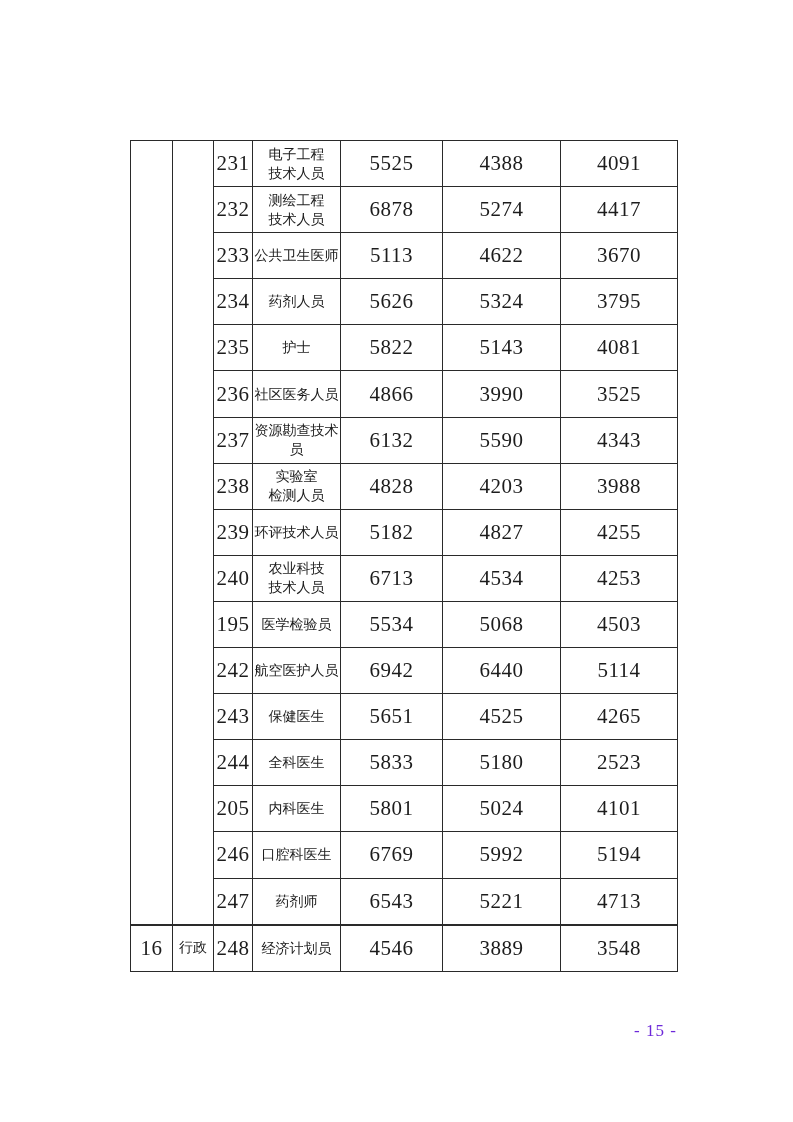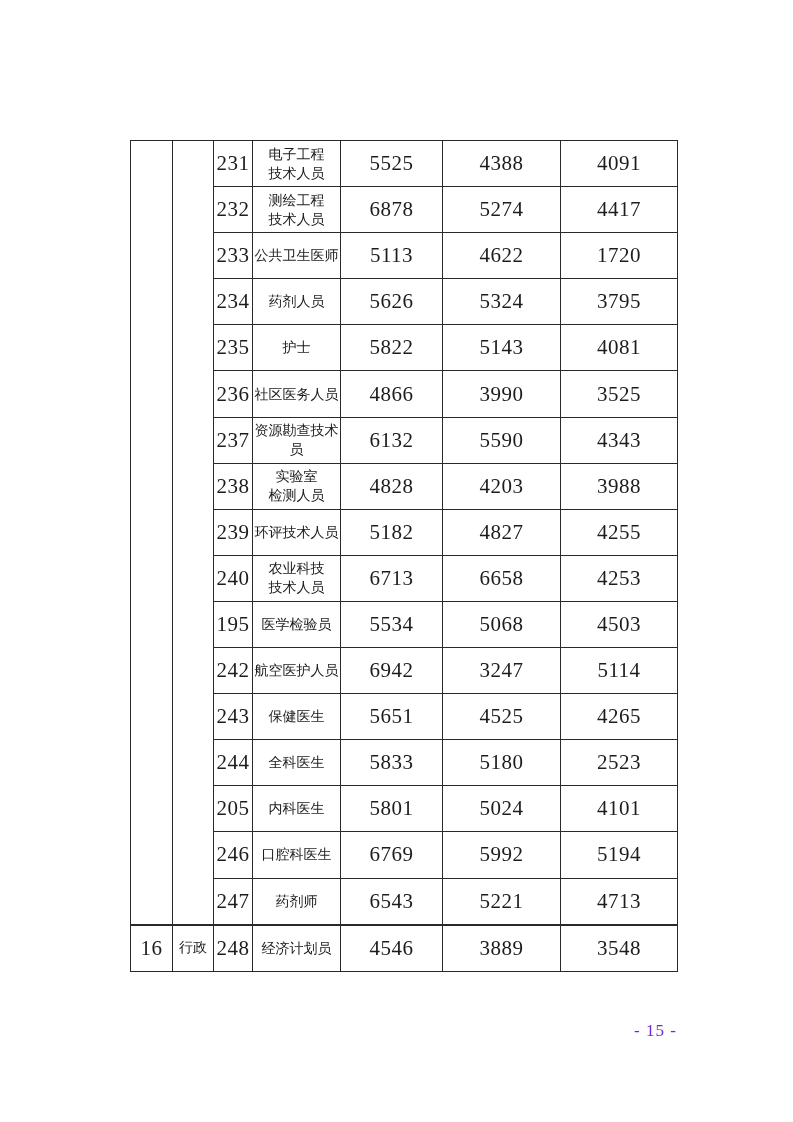--- a/index.html
+++ b/index.html
@@ -92,21 +92,21 @@
 技术人员</td>
           <td class="num">6878</td>
           <td class="num">5274</td>
           <td class="num">4417</td>
         </tr>
         <tr>
           <td class="num">233</td>
           <td class="cjk occ">公共卫生医师</td>
           <td class="num">5113</td>
           <td class="num">4622</td>
-          <td class="num">1720</td>
+          <td class="num">3670</td>
         </tr>
         <tr>
           <td class="num">234</td>
           <td class="cjk occ">药剂人员</td>
           <td class="num">5626</td>
           <td class="num">5324</td>
           <td class="num">3795</td>
         </tr>
         <tr>
           <td class="num">235</td>
@@ -143,35 +143,35 @@
           <td class="cjk occ">环评技术人员</td>
           <td class="num">5182</td>
           <td class="num">4827</td>
           <td class="num">4255</td>
         </tr>
         <tr>
           <td class="num">240</td>
           <td class="cjk occ">农业科技
 技术人员</td>
           <td class="num">6713</td>
-          <td class="num">6658</td>
+          <td class="num">4534</td>
           <td class="num">4253</td>
         </tr>
         <tr>
           <td class="num">195</td>
           <td class="cjk occ">医学检验员</td>
           <td class="num">5534</td>
           <td class="num">5068</td>
           <td class="num">4503</td>
         </tr>
         <tr>
           <td class="num">242</td>
           <td class="cjk occ">航空医护人员</td>
           <td class="num">6942</td>
-          <td class="num">3247</td>
+          <td class="num">6440</td>
           <td class="num">5114</td>
         </tr>
         <tr>
           <td class="num">243</td>
           <td class="cjk occ">保健医生</td>
           <td class="num">5651</td>
           <td class="num">4525</td>
           <td class="num">4265</td>
         </tr>
         <tr>

